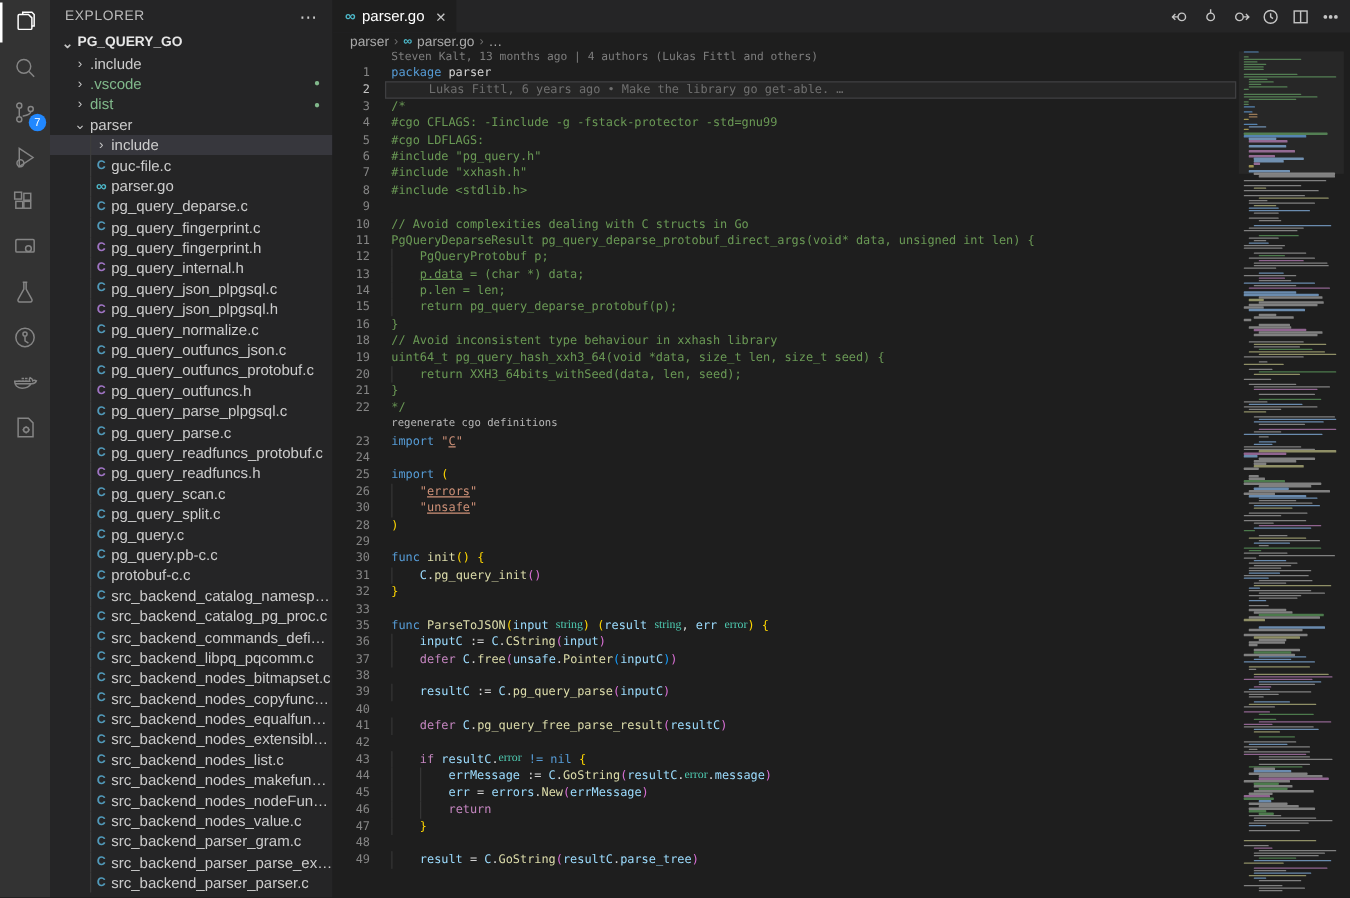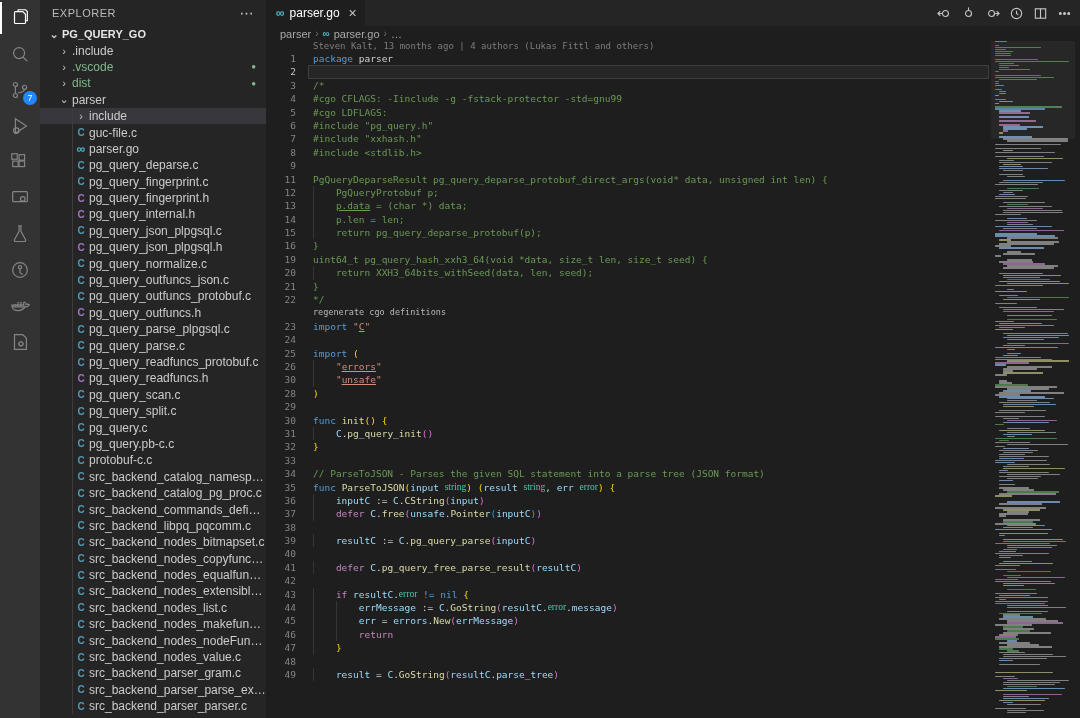--- a/index.html
+++ b/index.html
@@ -422,51 +422,52 @@
         <span class="ficon">∞</span>
         <span class="bc-item">parser.go</span>
         <span class="bc-sep">›</span>
         <span class="bc-item">…</span>
       </div>
 
     <div class="code-wrap">
       <div class="code-scroll" id="code-scroll">
           <div class="blame-head">Steven Kalt, 13 months ago | 4 authors (Lukas Fittl and others)</div>
           <div class="code-line"><div class="gutter">1</div><div class="lcontent"><span class="tk-kw">package</span><span class="tk-tx"> parser</span></div></div>
-          <div class="code-line cur"><div class="curbox"></div><div class="gutter">2</div></div>
+          <div class="code-line cur"><div class="curbox"></div><div class="gutter">2</div><div class="lcontent"><span class="blame-inline">Lukas Fittl, 6 years ago • Make the library go get-able. …</span></div></div>
           <div class="code-line"><div class="gutter">3</div><div class="lcontent"><span class="tk-co">/*</span></div></div>
           <div class="code-line"><div class="gutter">4</div><div class="lcontent"><span class="tk-co">#cgo CFLAGS: -Iinclude -g -fstack-protector -std=gnu99</span></div></div>
           <div class="code-line"><div class="gutter">5</div><div class="lcontent"><span class="tk-co">#cgo LDFLAGS:</span></div></div>
           <div class="code-line"><div class="gutter">6</div><div class="lcontent"><span class="tk-co">#include "pg_query.h"</span></div></div>
           <div class="code-line"><div class="gutter">7</div><div class="lcontent"><span class="tk-co">#include "xxhash.h"</span></div></div>
           <div class="code-line"><div class="gutter">8</div><div class="lcontent"><span class="tk-co">#include &lt;stdlib.h&gt;</span></div></div>
           <div class="code-line"><div class="gutter">9</div><div class="lcontent"></div></div>
+          <div class="code-line"><div class="gutter">10</div><div class="lcontent"><span class="tk-co">// Avoid complexities dealing with C structs in Go</span></div></div>
           <div class="code-line"><div class="gutter">11</div><div class="lcontent"><span class="tk-co">PgQueryDeparseResult pg_query_deparse_protobuf_direct_args(void* data, unsigned int len) {</span></div></div>
           <div class="code-line"><div class="gutter">12</div><div class="lcontent"><span class="ig"></span><span class="tk-co">PgQueryProtobuf p;</span></div></div>
           <div class="code-line"><div class="gutter">13</div><div class="lcontent"><span class="ig"></span><span class="tk-cu">p.data</span><span class="tk-co"> = (char *) data;</span></div></div>
           <div class="code-line"><div class="gutter">14</div><div class="lcontent"><span class="ig"></span><span class="tk-co">p.len = len;</span></div></div>
           <div class="code-line"><div class="gutter">15</div><div class="lcontent"><span class="ig"></span><span class="tk-co">return pg_query_deparse_protobuf(p);</span></div></div>
           <div class="code-line"><div class="gutter">16</div><div class="lcontent"><span class="tk-co">}</span></div></div>
+          <div class="code-line"><div class="gutter">18</div><div class="lcontent"><span class="tk-co">// Avoid inconsistent type behaviour in xxhash library</span></div></div>
           <div class="code-line"><div class="gutter">19</div><div class="lcontent"><span class="tk-co">uint64_t pg_query_hash_xxh3_64(void *data, size_t len, size_t seed) {</span></div></div>
           <div class="code-line"><div class="gutter">20</div><div class="lcontent"><span class="ig"></span><span class="tk-co">return XXH3_64bits_withSeed(data, len, seed);</span></div></div>
           <div class="code-line"><div class="gutter">21</div><div class="lcontent"><span class="tk-co">}</span></div></div>
           <div class="code-line"><div class="gutter">22</div><div class="lcontent"><span class="tk-co">*/</span></div></div>
           <div class="lens-line">regenerate cgo definitions</div>
           <div class="code-line"><div class="gutter">23</div><div class="lcontent"><span class="tk-kw">import</span><span class="tk-tx"> </span><span class="tk-st">"</span><span class="tk-su">C</span><span class="tk-st">"</span></div></div>
           <div class="code-line"><div class="gutter">24</div><div class="lcontent"></div></div>
           <div class="code-line"><div class="gutter">25</div><div class="lcontent"><span class="tk-kw">import</span><span class="tk-tx"> </span><span class="tk-b1">(</span></div></div>
           <div class="code-line"><div class="gutter">26</div><div class="lcontent"><span class="ig"></span><span class="tk-st">"</span><span class="tk-su">errors</span><span class="tk-st">"</span></div></div>
           <div class="code-line"><div class="gutter">30</div><div class="lcontent"><span class="ig"></span><span class="tk-st">"</span><span class="tk-su">unsafe</span><span class="tk-st">"</span></div></div>
           <div class="code-line"><div class="gutter">28</div><div class="lcontent"><span class="tk-b1">)</span></div></div>
           <div class="code-line"><div class="gutter">29</div><div class="lcontent"></div></div>
           <div class="code-line"><div class="gutter">30</div><div class="lcontent"><span class="tk-kw">func</span><span class="tk-tx"> </span><span class="tk-fn">init</span><span class="tk-b1">()</span><span class="tk-tx"> </span><span class="tk-b1">{</span></div></div>
           <div class="code-line"><div class="gutter">31</div><div class="lcontent"><span class="ig"></span><span class="tk-va">C</span><span class="tk-tx">.</span><span class="tk-fn">pg_query_init</span><span class="tk-b2">()</span></div></div>
           <div class="code-line"><div class="gutter">32</div><div class="lcontent"><span class="tk-b1">}</span></div></div>
           <div class="code-line"><div class="gutter">33</div><div class="lcontent"></div></div>
-          <div class="code-line"><div class="gutter">34</div><div class="lcontent"><span class="tk-co">// ParseToJSON - Parses the given SQL statement into a parse tree (JSON format)</span></div></div>
           <div class="code-line"><div class="gutter">35</div><div class="lcontent"><span class="tk-kw">func</span><span class="tk-tx"> </span><span class="tk-fn">ParseToJSON</span><span class="tk-b1">(</span><span class="tk-va">input</span><span class="tk-tx"> </span><span class="tk-ty">string</span><span class="tk-b1">)</span><span class="tk-tx"> </span><span class="tk-b1">(</span><span class="tk-va">result</span><span class="tk-tx"> </span><span class="tk-ty">string</span><span class="tk-tx">, </span><span class="tk-va">err</span><span class="tk-tx"> </span><span class="tk-ty">error</span><span class="tk-b1">)</span><span class="tk-tx"> </span><span class="tk-b1">{</span></div></div>
           <div class="code-line"><div class="gutter">36</div><div class="lcontent"><span class="ig"></span><span class="tk-va">inputC</span><span class="tk-tx"> := </span><span class="tk-va">C</span><span class="tk-tx">.</span><span class="tk-fn">CString</span><span class="tk-b2">(</span><span class="tk-va">input</span><span class="tk-b2">)</span></div></div>
           <div class="code-line"><div class="gutter">37</div><div class="lcontent"><span class="ig"></span><span class="tk-ct">defer</span><span class="tk-tx"> </span><span class="tk-va">C</span><span class="tk-tx">.</span><span class="tk-fn">free</span><span class="tk-b2">(</span><span class="tk-va">unsafe</span><span class="tk-tx">.</span><span class="tk-fn">Pointer</span><span class="tk-b3">(</span><span class="tk-va">inputC</span><span class="tk-b3">)</span><span class="tk-b2">)</span></div></div>
           <div class="code-line"><div class="gutter">38</div><div class="lcontent"></div></div>
           <div class="code-line"><div class="gutter">39</div><div class="lcontent"><span class="ig"></span><span class="tk-va">resultC</span><span class="tk-tx"> := </span><span class="tk-va">C</span><span class="tk-tx">.</span><span class="tk-fn">pg_query_parse</span><span class="tk-b2">(</span><span class="tk-va">inputC</span><span class="tk-b2">)</span></div></div>
           <div class="code-line"><div class="gutter">40</div><div class="lcontent"></div></div>
           <div class="code-line"><div class="gutter">41</div><div class="lcontent"><span class="ig"></span><span class="tk-ct">defer</span><span class="tk-tx"> </span><span class="tk-va">C</span><span class="tk-tx">.</span><span class="tk-fn">pg_query_free_parse_result</span><span class="tk-b2">(</span><span class="tk-va">resultC</span><span class="tk-b2">)</span></div></div>
           <div class="code-line"><div class="gutter">42</div><div class="lcontent"></div></div>
           <div class="code-line"><div class="gutter">43</div><div class="lcontent"><span class="ig"></span><span class="tk-ct">if</span><span class="tk-tx"> </span><span class="tk-va">resultC</span><span class="tk-tx">.</span><span class="tk-ty">error</span><span class="tk-tx"> </span><span class="tk-kw">!=</span><span class="tk-tx"> </span><span class="tk-kw">nil</span><span class="tk-tx"> </span><span class="tk-b1">{</span></div></div>
           <div class="code-line"><div class="gutter">44</div><div class="lcontent"><span class="ig"></span><span class="ig"></span><span class="tk-va">errMessage</span><span class="tk-tx"> := </span><span class="tk-va">C</span><span class="tk-tx">.</span><span class="tk-fn">GoString</span><span class="tk-b2">(</span><span class="tk-va">resultC</span><span class="tk-tx">.</span><span class="tk-ty">error</span><span class="tk-tx">.</span><span class="tk-va">message</span><span class="tk-b2">)</span></div></div>

